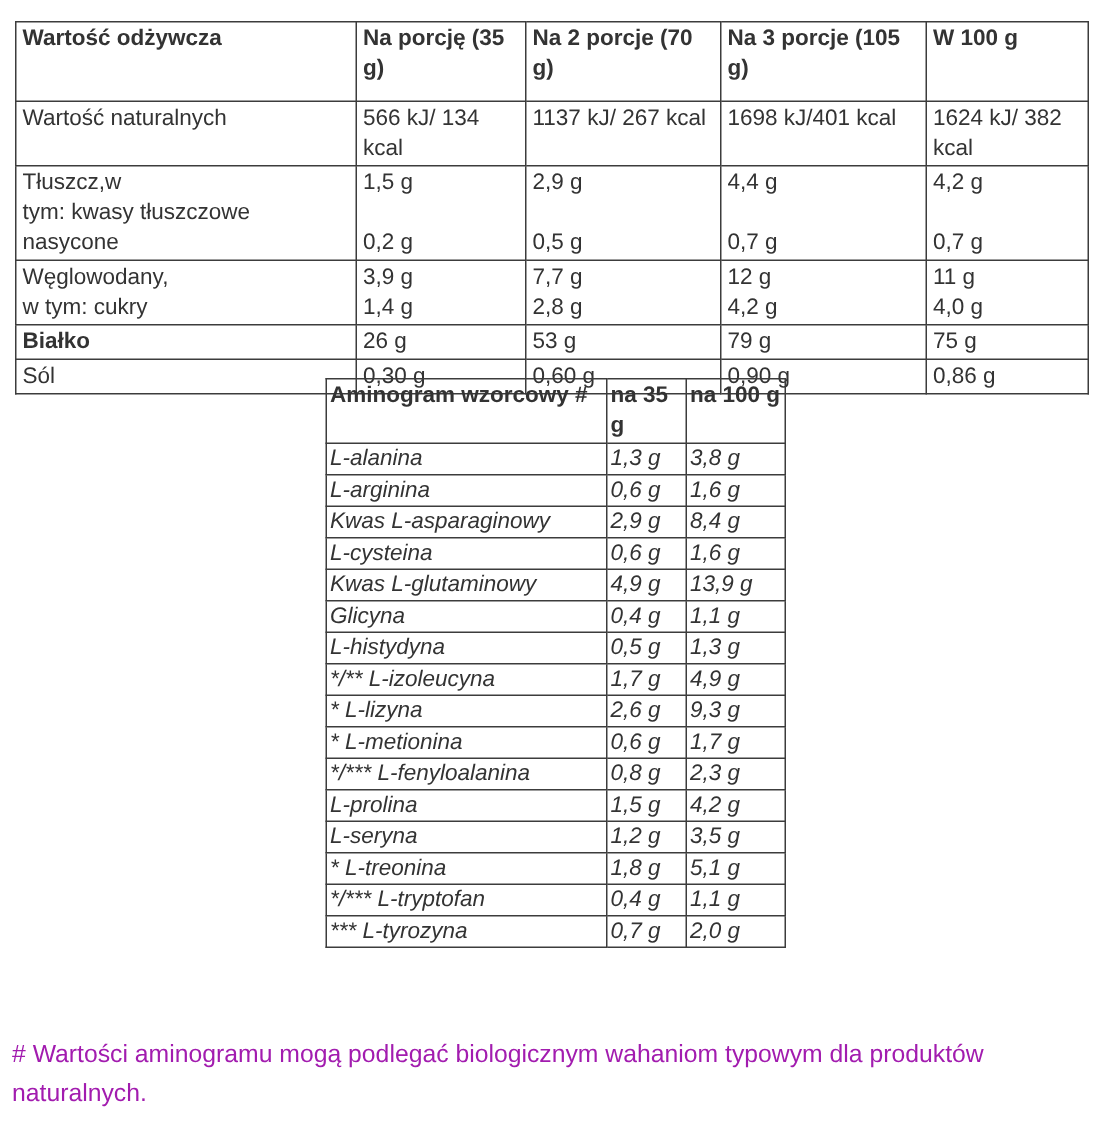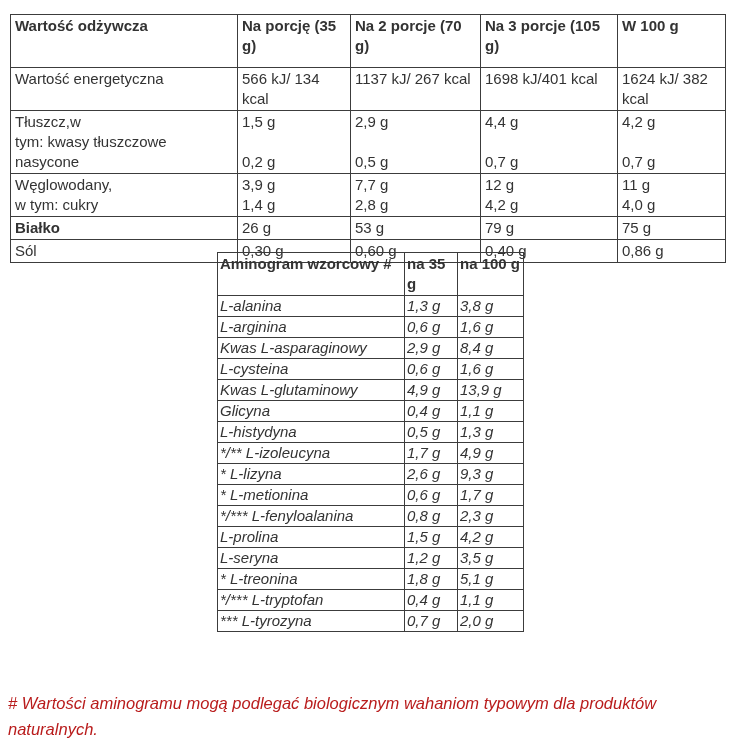--- a/index.html
+++ b/index.html
@@ -60,22 +60,21 @@
   .amino-table .a3 { width: 66px; }
 
   .footnote {
     position: absolute;
     left: 8px;
     top: 690px;
     width: 655px;
     margin: 0;
     font-size: 16.5px;
     line-height: 26px;
-    color: #b91c1c;
-    font-style: italic;
+    color: #a21caf;
   }
 </style>
 </head>
 <body>
 
 <div class="page">
 
   <table class="main-table">
     <colgroup>
       <col class="c1">
@@ -88,21 +87,21 @@
       <tr>
           <th>Wartość odżywcza</th>
           <th>Na porcję (35 g)</th>
           <th>Na 2 porcje (70 g)</th>
           <th>Na 3 porcje (105 g)</th>
           <th>W 100 g</th>
         </tr>
     </thead>
     <tbody>
         <tr>
-          <td>Wartość energetyczna</td>
+          <td>Wartość naturalnych</td>
           <td>566 kJ/ 134 kcal</td>
           <td>1137 kJ/ 267 kcal</td>
           <td>1698 kJ/401 kcal</td>
           <td>1624 kJ/ 382 kcal</td>
         </tr>
         <tr>
           <td>Tłuszcz,w
 tym: kwasy tłuszczowe
 nasycone</td>
           <td>1,5 g
@@ -134,21 +133,21 @@
           <td class="bold">Białko</td>
           <td>26 g</td>
           <td>53 g</td>
           <td>79 g</td>
           <td>75 g</td>
         </tr>
         <tr>
           <td>Sól</td>
           <td>0,30 g</td>
           <td>0,60 g</td>
-          <td>0,40 g</td>
+          <td>0,90 g</td>
           <td>0,86 g</td>
         </tr>
       </tbody>
   </table>
 
   <table class="amino-table">
     <colgroup>
       <col class="a1">
         <col class="a2">
         <col class="a3">

